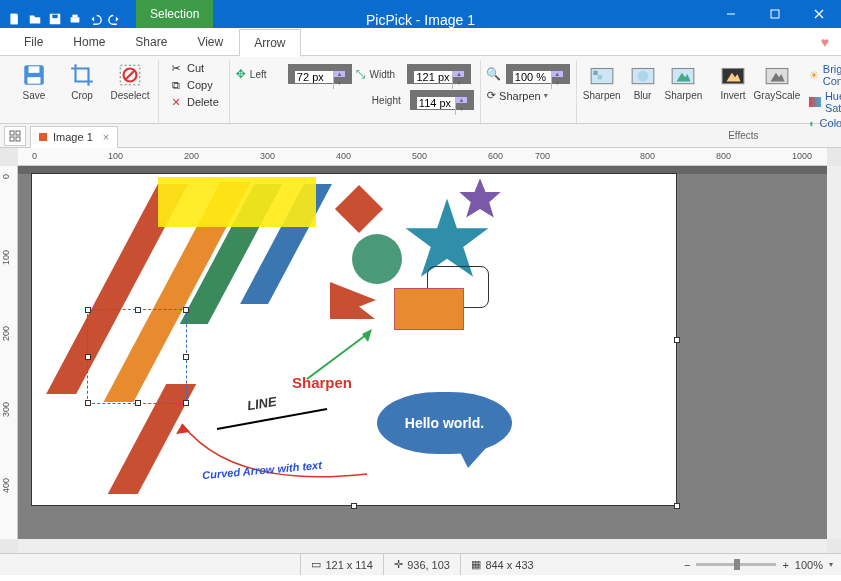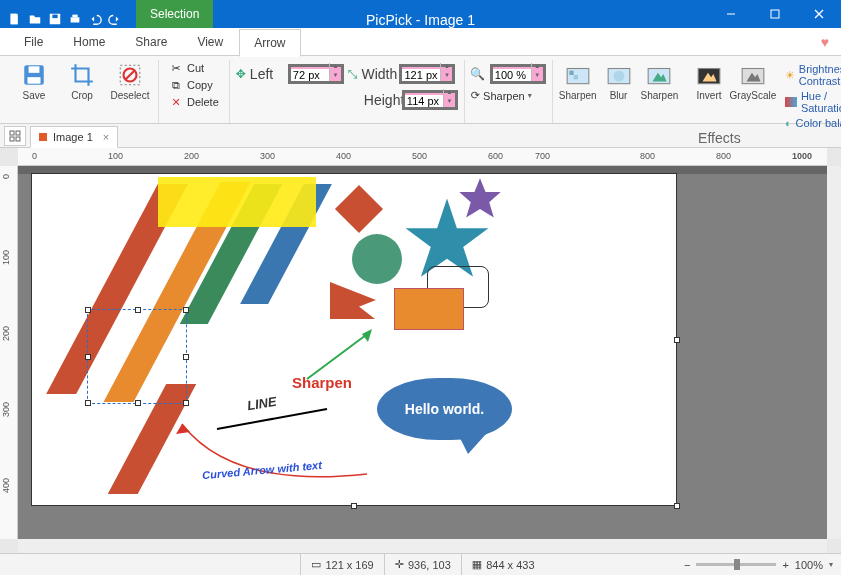--- a/index.html
+++ b/index.html
@@ -18,30 +18,30 @@
 
 .menutabs { height: 28px; background: #fff; display: flex; align-items: center; padding-left: 10px; gap: 2px; border-bottom: 1px solid #d0d0d0; position: relative; }
 .menutabs .tab { padding: 6px 14px; font-size: 12px; color: #444; cursor: pointer; }
 .menutabs .tab.active { border: 1px solid #d0d0d0; border-bottom: 1px solid #fff; background: #fff; position: relative; top: 1px; }
 .menutabs .heart { position: absolute; right: 12px; color: #e88; font-size: 14px; }
 
 
 .ribbon { height: 68px; background: #f7f7f7; border-bottom: 1px solid #d0d0d0; display: flex; align-items: stretch; padding: 4px 6px 0 6px; }
 .ribbon .group { display: flex; flex-direction: column; align-items: center; border-right: 1px solid #ddd; padding: 0 6px; position: relative; }
 .ribbon .group-body { display: flex; align-items: flex-start; gap: 4px; flex: 1; }
-.ribbon .group-label { font-size: 14px; color: #666; padding-bottom: 2px; }
+.ribbon .group-label { font-size: 10px; color: #666; padding-bottom: 2px; }
 .bigbtn { display: flex; flex-direction: column; align-items: center; justify-content: center; width: 44px; padding-top: 2px; cursor: pointer; }
 .bigbtn .icon { width: 26px; height: 26px; display: flex; align-items: center; justify-content: center; margin-bottom: 2px; }
 .bigbtn .lbl { font-size: 10px; color: #444; }
 .smallcol { display: flex; flex-direction: column; gap: 1px; }
 .smallbtn { display: flex; align-items: center; gap: 4px; padding: 1px 4px; cursor: pointer; font-size: 11px; }
 .smallbtn .ic { width: 14px; height: 14px; display: inline-flex; align-items: center; justify-content: center; }
 .posrow { display: flex; align-items: center; gap: 4px; }
-.posrow .lab { font-size: 14px; color: #444; width: 34px; }
-.spin { display: flex; align-items: flex-end; border: 3px solid #737373; background: #f9a8d4; height: 20px; }
+.posrow .lab { font-size: 10px; color: #444; width: 34px; }
+.spin { display: flex; align-items: flex-start; border: 7px solid #737373; background: #c4b5fd; height: 20px; }
 .spin input { width: 38px; border: none; font-size: 11px; padding: 0 2px; text-align: left; outline: none; }
 .spin .ud { display: flex; flex-direction: column; width: 12px; }
 .spin .ud div { height: 9px; font-size: 6px; line-height: 6px; text-align: center; border-left: 1px solid #bbb; cursor: pointer; color: #666; }
 .rotate { display: flex; align-items: center; gap: 3px; margin-top: 4px; cursor: pointer; font-size: 11px; }
 .effectlink { display: flex; align-items: center; gap: 4px; font-size: 11px; color: #2a5db0; cursor: pointer; padding: 1px 0; }
 .effectlink .sw { width: 12px; height: 10px; display: inline-block; }
 
 
 .doctabs { height: 24px; background: #f4f4f4; border-bottom: 1px solid #ccc; display: flex; align-items: center; padding-left: 4px; }
 .doctabs .gridbtn { width: 22px; height: 20px; border: 1px solid #ccc; background: #fff; margin-right: 4px; display: flex; align-items: center; justify-content: center; cursor: pointer; }
@@ -362,21 +362,21 @@
       <div class="tick" style="left: 14px; top: 3px;">0</div>
       <div class="tick" style="left: 90px; top: 3px;">100</div>
       <div class="tick" style="left: 166px; top: 3px;">200</div>
       <div class="tick" style="left: 242px; top: 3px;">300</div>
       <div class="tick" style="left: 318px; top: 3px;">400</div>
       <div class="tick" style="left: 394px; top: 3px;">500</div>
       <div class="tick" style="left: 470px; top: 3px;">600</div>
       <div class="tick" style="left: 517px; top: 3px;">700</div>
       <div class="tick" style="left: 622px; top: 3px;">800</div>
       <div class="tick" style="left: 698px; top: 3px;">800</div>
-      <div class="tick" style="left: 774px; top: 3px; font-weight: bold;">1000</div>
+      <div class="tick" style="left: 774px; top: 3px;">1000</div>
     </div>
   <div class="vruler" id="vruler">
       <div class="tick" style="top: 8px; left: 1px; writing-mode: vertical-rl; transform: rotate(180deg);">0</div>
       <div class="tick" style="top: 84px; left: 1px; writing-mode: vertical-rl; transform: rotate(180deg);">100</div>
       <div class="tick" style="top: 160px; left: 1px; writing-mode: vertical-rl; transform: rotate(180deg);">200</div>
       <div class="tick" style="top: 236px; left: 1px; writing-mode: vertical-rl; transform: rotate(180deg);">300</div>
       <div class="tick" style="top: 312px; left: 1px; writing-mode: vertical-rl; transform: rotate(180deg);">400</div>
     </div>
   <div class="scrollbar-track hsb"></div>
   <div class="scrollbar-track vsb"></div>
@@ -424,21 +424,21 @@
         <div class="txt" style="left:215px;top:222px;font-size:13px;font-style:italic;transform:rotate(-9deg)">LINE</div>
 
         <div class="txt" style="left:260px;top:200px;color:#d8352a;font-size:15px">Sharpen</div>
 
         <svg style="position:absolute;left:140px;top:240px" width="200" height="80" viewBox="0 0 200 80">
             <path d="M10 10 Q 60 75 195 60" fill="none" stroke="#d8352a" stroke-width="1.5"></path>
             <polygon points="10,10 18,18 4,20" fill="#d8352a"></polygon>
           </svg>
         <div class="txt" style="left:170px;top:290px;color:#2a4fd8;font-size:11px;font-style:italic;transform:rotate(-5deg)">Curved Arrow with text</div>
 
-        <div class="speech" style="left:345px;top:204px;width:135px;height:62px">
+        <div class="speech" style="left:345px;top:218px;width:135px;height:62px">
             <span>Hello world.</span>
           </div>
 
         <div class="selection" style="left:55px;top:135px;width:100px;height:95px">
           <div class="handle" style="left:-3px;top:-3px"></div>
             <div class="handle" style="left:47px;top:-3px"></div>
             <div class="handle" style="right:-3px;top:-3px"></div>
           <div class="handle" style="left:-3px;top:44px"></div>
             <div class="handle" style="right:-3px;top:44px"></div>
           <div class="handle" style="left:-3px;bottom:-3px"></div>
@@ -451,21 +451,21 @@
         <div class="handle" style="right:-4px;bottom:-4px"></div>
       </div>
     </div>
   </div>
 </div>
 
 <div class="statusbar">
   <div class="seg"></div>
   <div class="seg">
       <span>▭</span>
-      <span>121 x 169</span>
+      <span>121 x 114</span>
     </div>
   <div class="seg">
       <span>✛</span>
       <span>936, 103</span>
     </div>
   <div class="seg">
       <span>▦</span>
       <span>844 x 433</span>
     </div>
   <div class="zoom">

